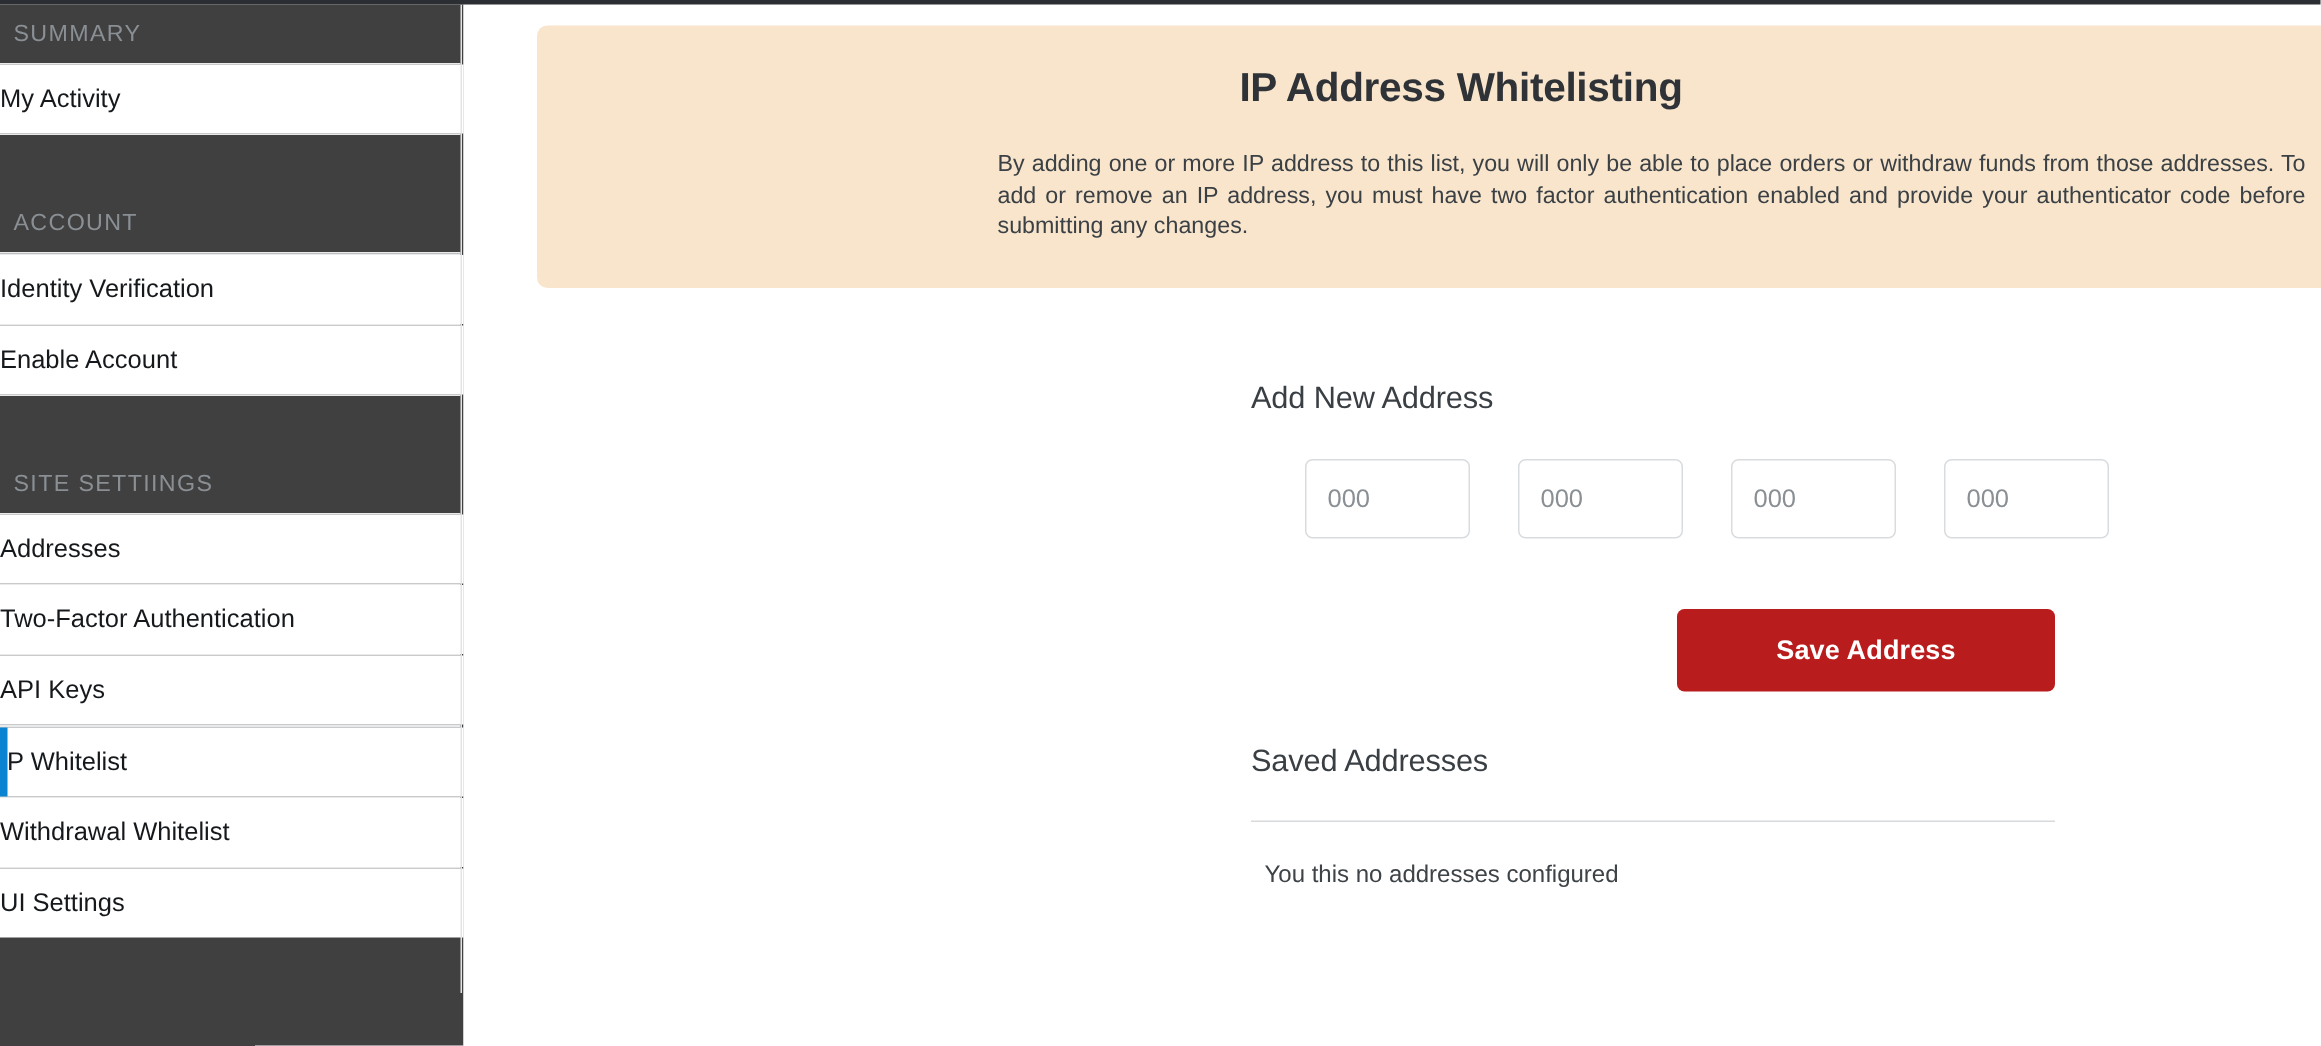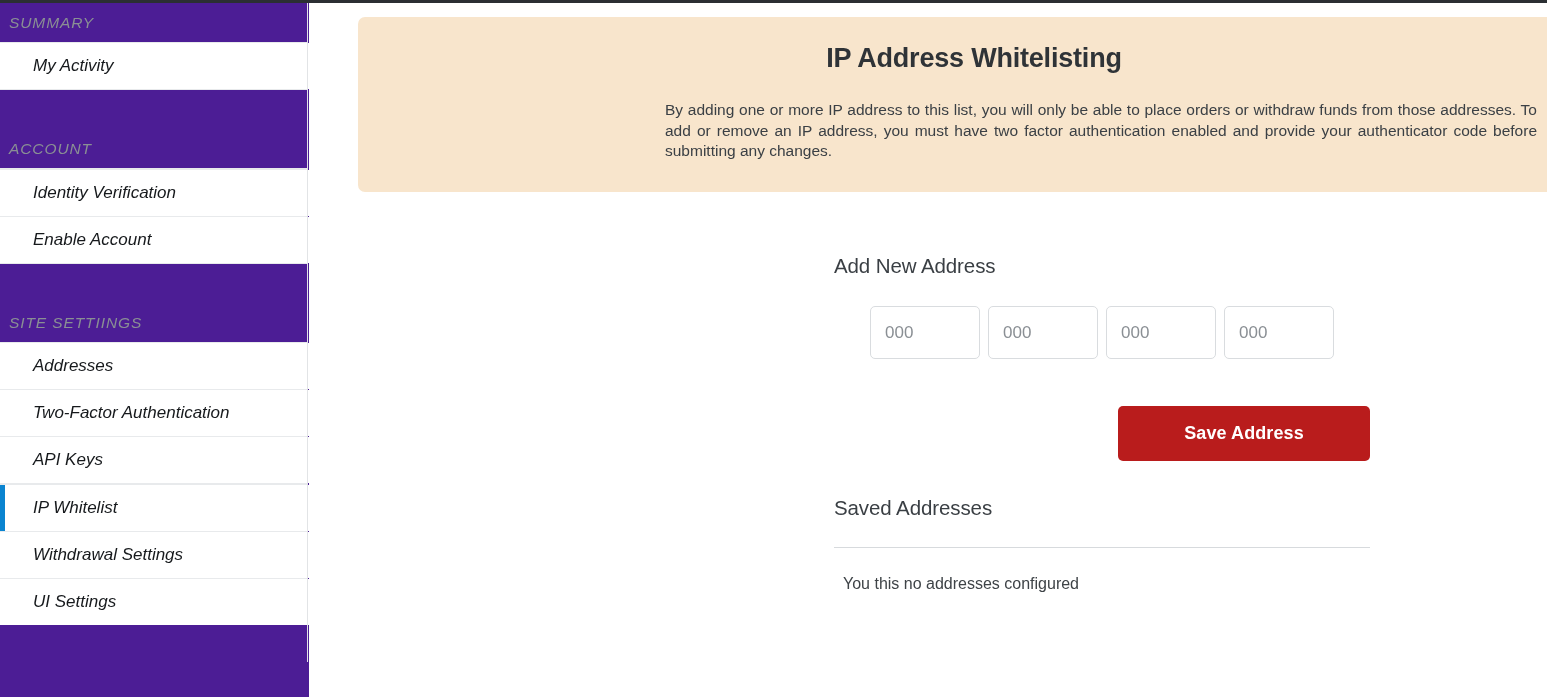--- a/index.html
+++ b/index.html
@@ -28,22 +28,21 @@
     width: 1547px;
     height: 694px;
   }
 
   
   #sidebar {
     position: absolute;
     top: 0; left: 0;
     width: 309px;
     height: 694px;
-    background: #4c1d95;
-    font-style: italic;
+    background: #404040;
   }
 
   #sidebar-border {
     position: absolute;
     top: 0; left: 307px;
     width: 1px;
     height: 659px;
     background: #e2e4e6;
   }
 
@@ -64,21 +63,20 @@
     height: 1px;
     background: #e8eaec;
     width: 307px;
   }
 
   .nav-item {
     position: relative;
     height: 46px;
     display: flex;
     align-items: center;
-    padding-left: 33px;
     font-size: 17px;
     color: #16191c;
     cursor: pointer;
     background: #ffffff;
   }
 
   .nav-item .active-bar {
     display: none;
     position: absolute;
     left: 0; top: 0;
@@ -135,21 +133,21 @@
 
   .section-heading {
     font-size: 20.5px;
     color: #3a3f44;
     font-weight: 400;
     letter-spacing: -0.1px;
   }
 
   #octet-row {
     display: flex;
-    gap: 8px;
+    gap: 32px;
     margin-top: 28px;
     padding-left: 36px;
   }
 
   .octet-input {
     width: 110px;
     height: 53px;
     border: 1px solid #d9dcdf;
     border-radius: 5px;
     background: #ffffff;
@@ -239,21 +237,21 @@
           <span>API Keys</span>
         </div>
         <div class="nav-divider"></div>
         <div class="nav-divider"></div>
         <div class="nav-item is-active">
           <span class="active-bar"></span>
           <span>IP Whitelist</span>
         </div>
         <div class="nav-divider"></div>
         <div class="nav-item">
-          <span>Withdrawal Settings</span>
+          <span>Withdrawal Whitelist</span>
         </div>
         <div class="nav-divider"></div>
         <div class="nav-item">
           <span>UI Settings</span>
         </div>
       </div>
   </nav>
   <div id="sidebar-border"></div>
 
   <main id="main">

